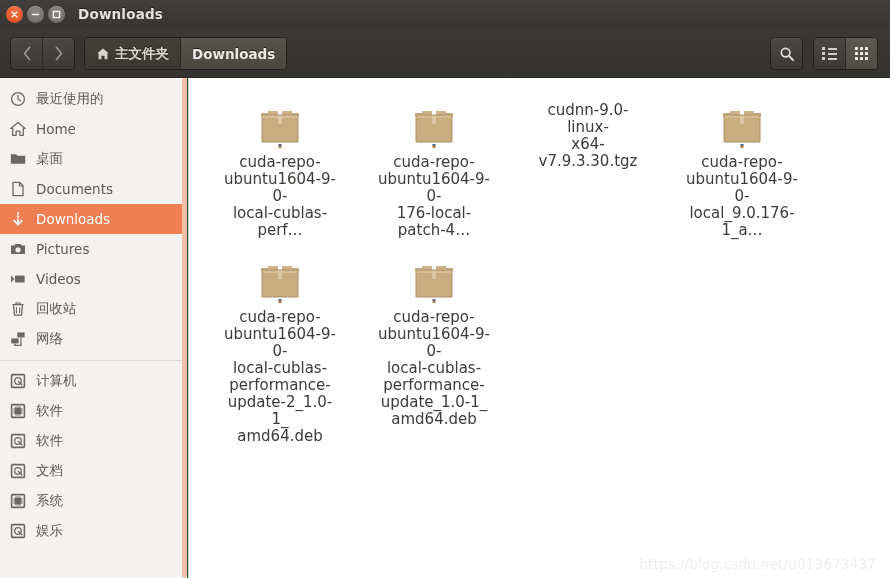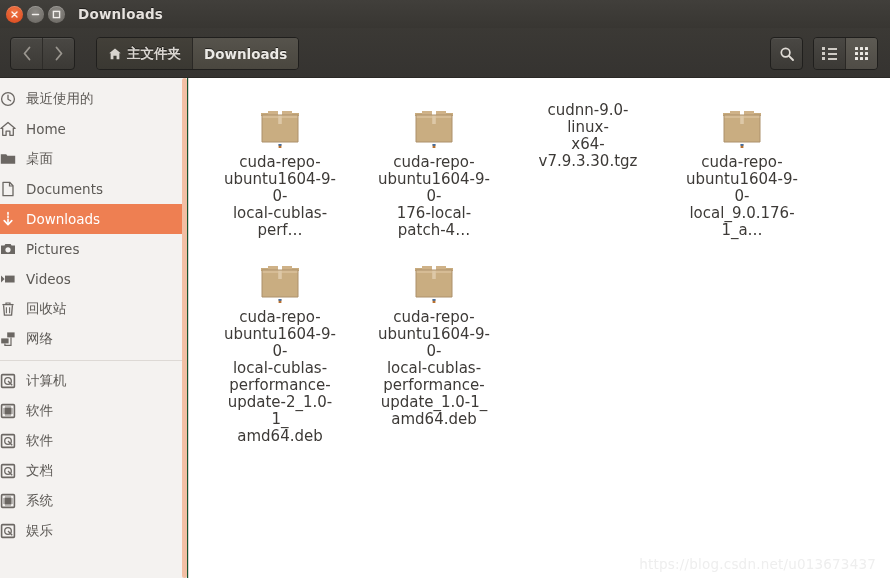--- a/index.html
+++ b/index.html
@@ -50,21 +50,21 @@
     box-shadow:inset 0 1px 0 rgba(255,255,255,.07);
   }
   .navbtn{
     width:31px;height:31px;display:flex;align-items:center;justify-content:center;
     color:#9a968f;
   }
   .navbtn + .navbtn{border-left:1px solid #2e2c29;}
   .navbtn svg{display:block;}
 
   .pathbar{
-    position:absolute;left:96px;top:9px;height:31px;display:flex;
+    position:absolute;left:84px;top:9px;height:31px;display:flex;
     border:1px solid #201f1d;border-radius:4px;overflow:hidden;
     box-shadow:inset 0 1px 0 rgba(255,255,255,.06);
     align-items:flex-end;
   }
   .pathbtn{
     display:flex;align-items:center;gap:3px;
     padding:0 11px;height:31px;
     font-size:13.5px;font-weight:bold;color:#d8d4cf;
     background:linear-gradient(to bottom,#434039,#3a3832);
     text-shadow:0 -1px 0 rgba(0,0,0,.55);
@@ -114,21 +114,21 @@
     background:#f4f2f0;
   }
   .sb-thumb{
     position:absolute;left:0;top:0;width:5px;height:500px;
     background:#f2bfa4;border-radius:3px;
   }
   .sb-divider{
     position:absolute;left:188px;top:78px;width:1px;height:500px;background:#d7d3cf;
   }
   .sb-item{
-    display:flex;align-items:center;height:30px;
+    display:flex;align-items:center;height:30px;padding-left:10px;
     color:#5c5955;font-size:13.5px;box-sizing:border-box;
   }
   .sb-item .ic{
     width:22px;min-width:22px;display:flex;align-items:center;justify-content:flex-start;
     color:#6b6763;
   }
   .sb-item .lbl{margin-left:4px;white-space:nowrap;}
   .sb-item.sel{background:#ee7f52;color:#ffffff;}
   .sb-item.sel .ic{color:#ffffff;}
   .sb-sep{height:1px;background:#ddd9d5;margin:6px 0 5px 0;}

